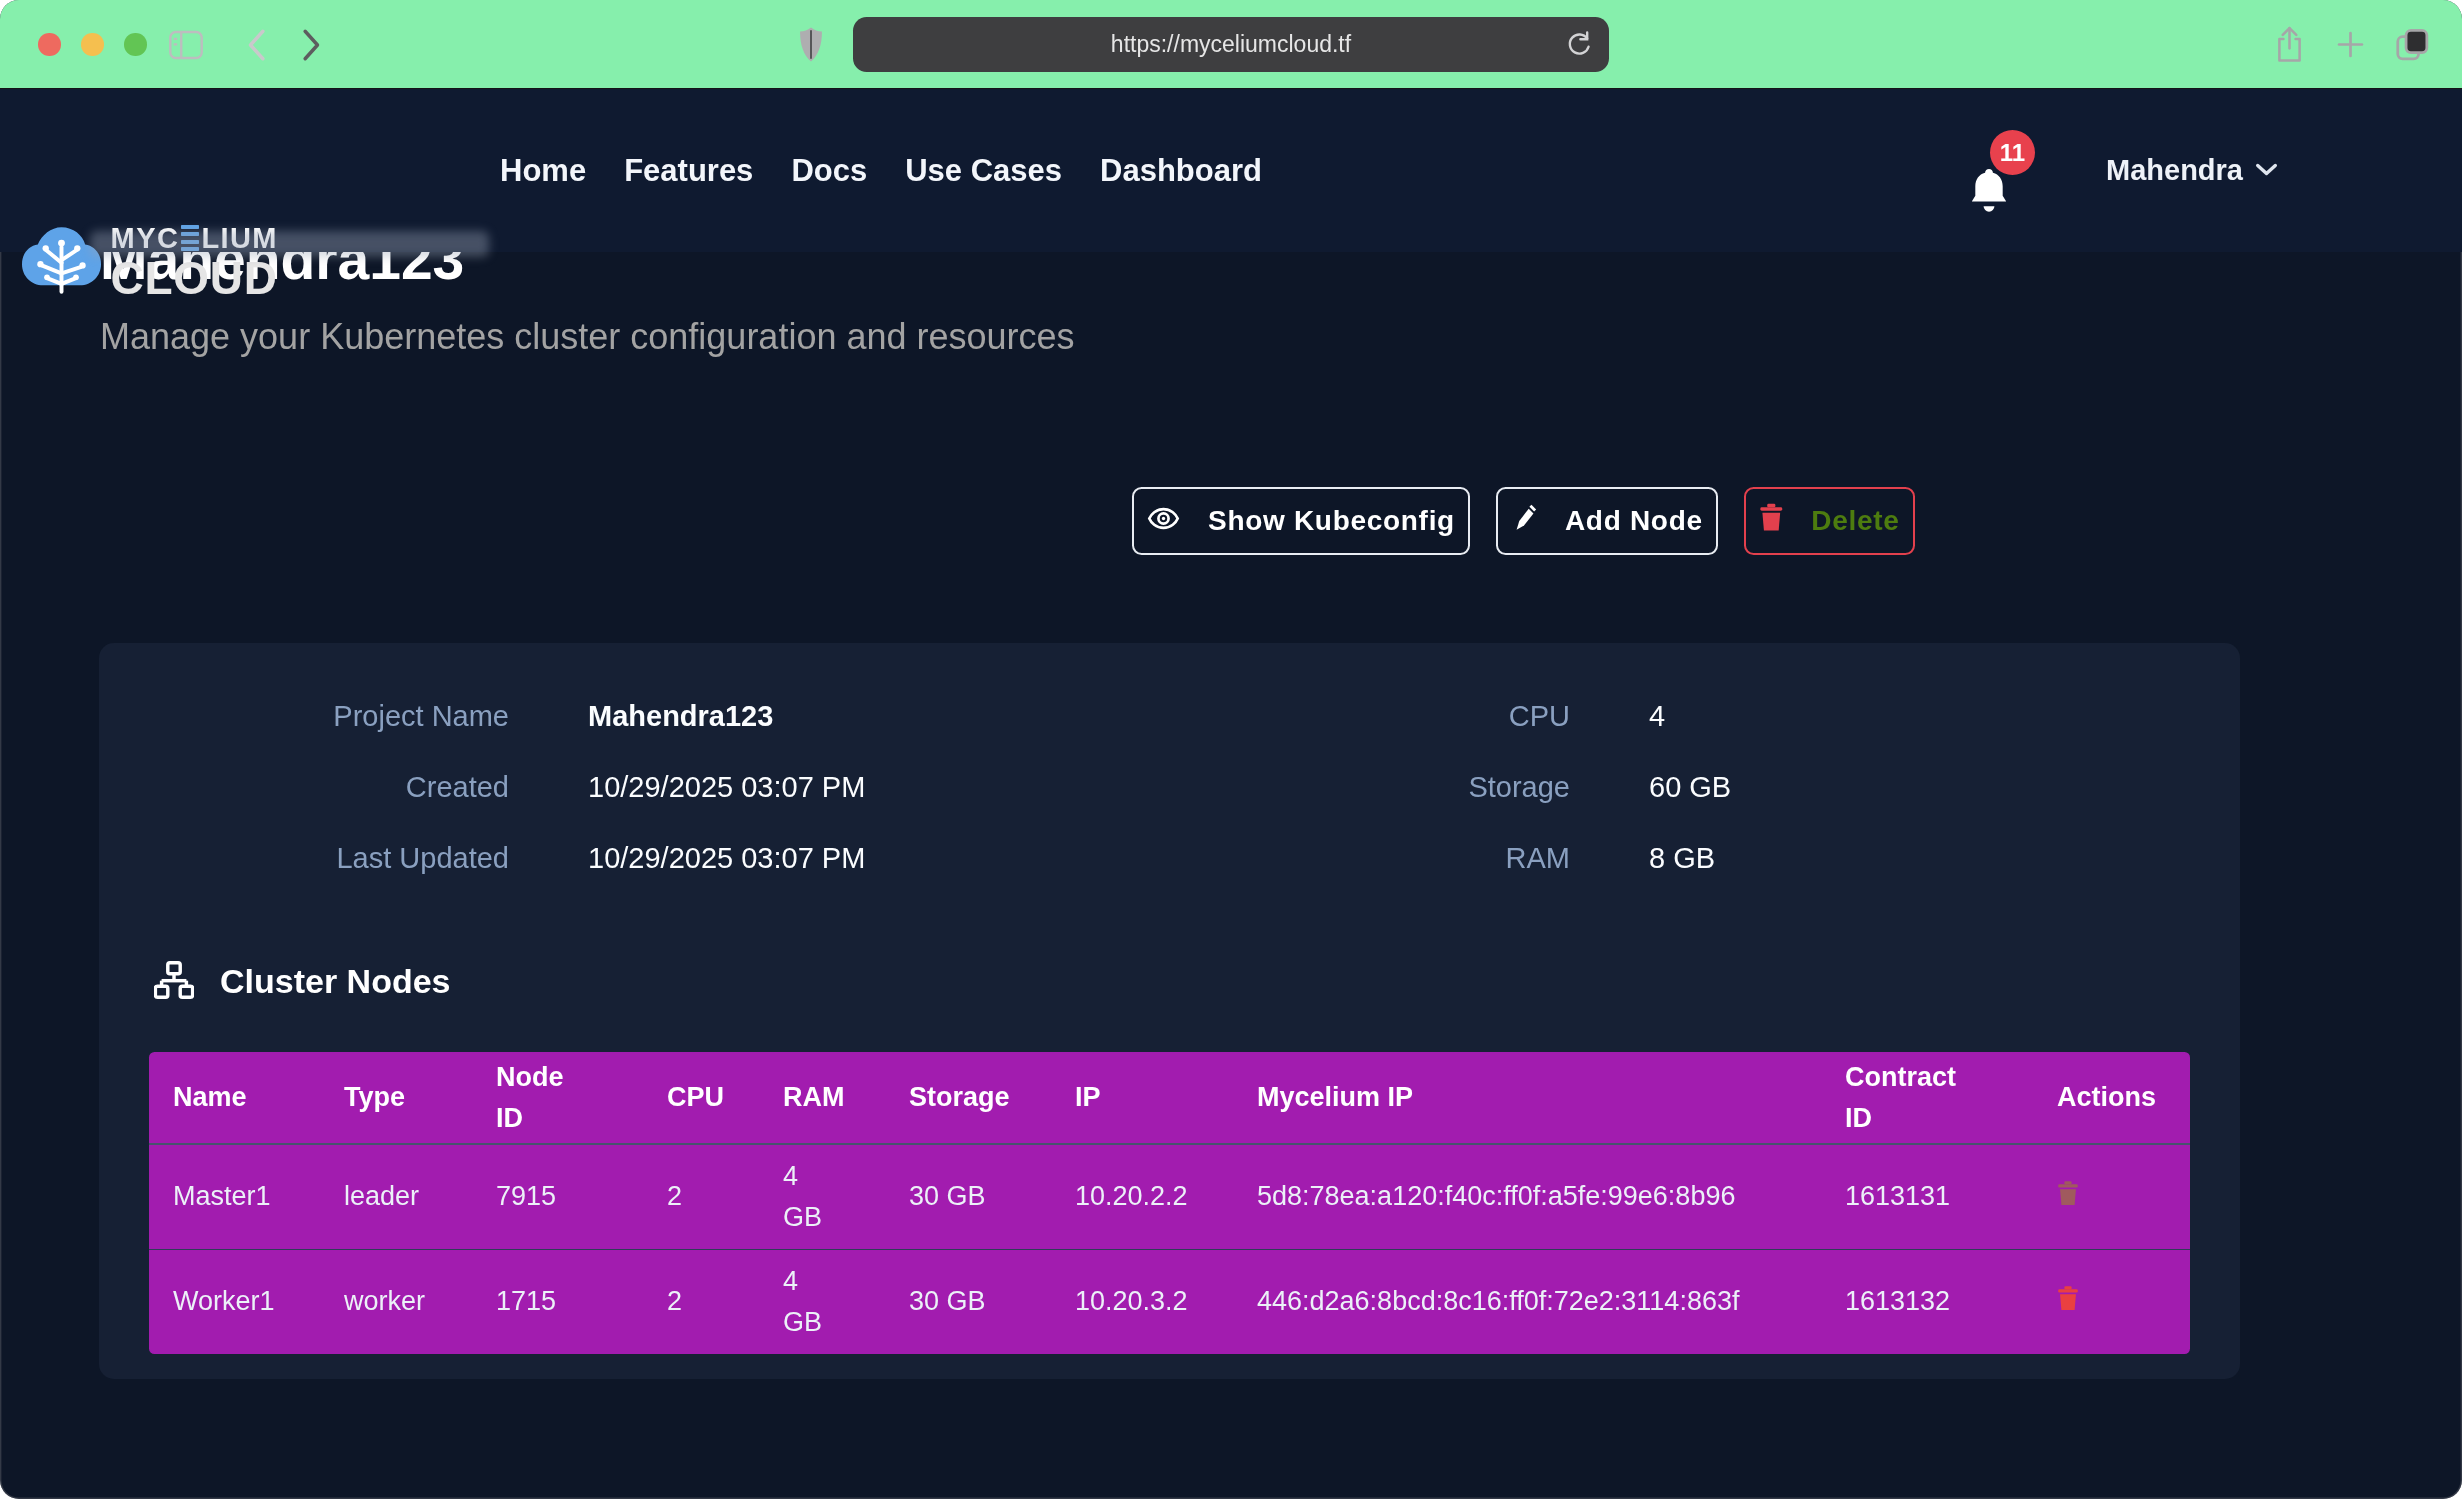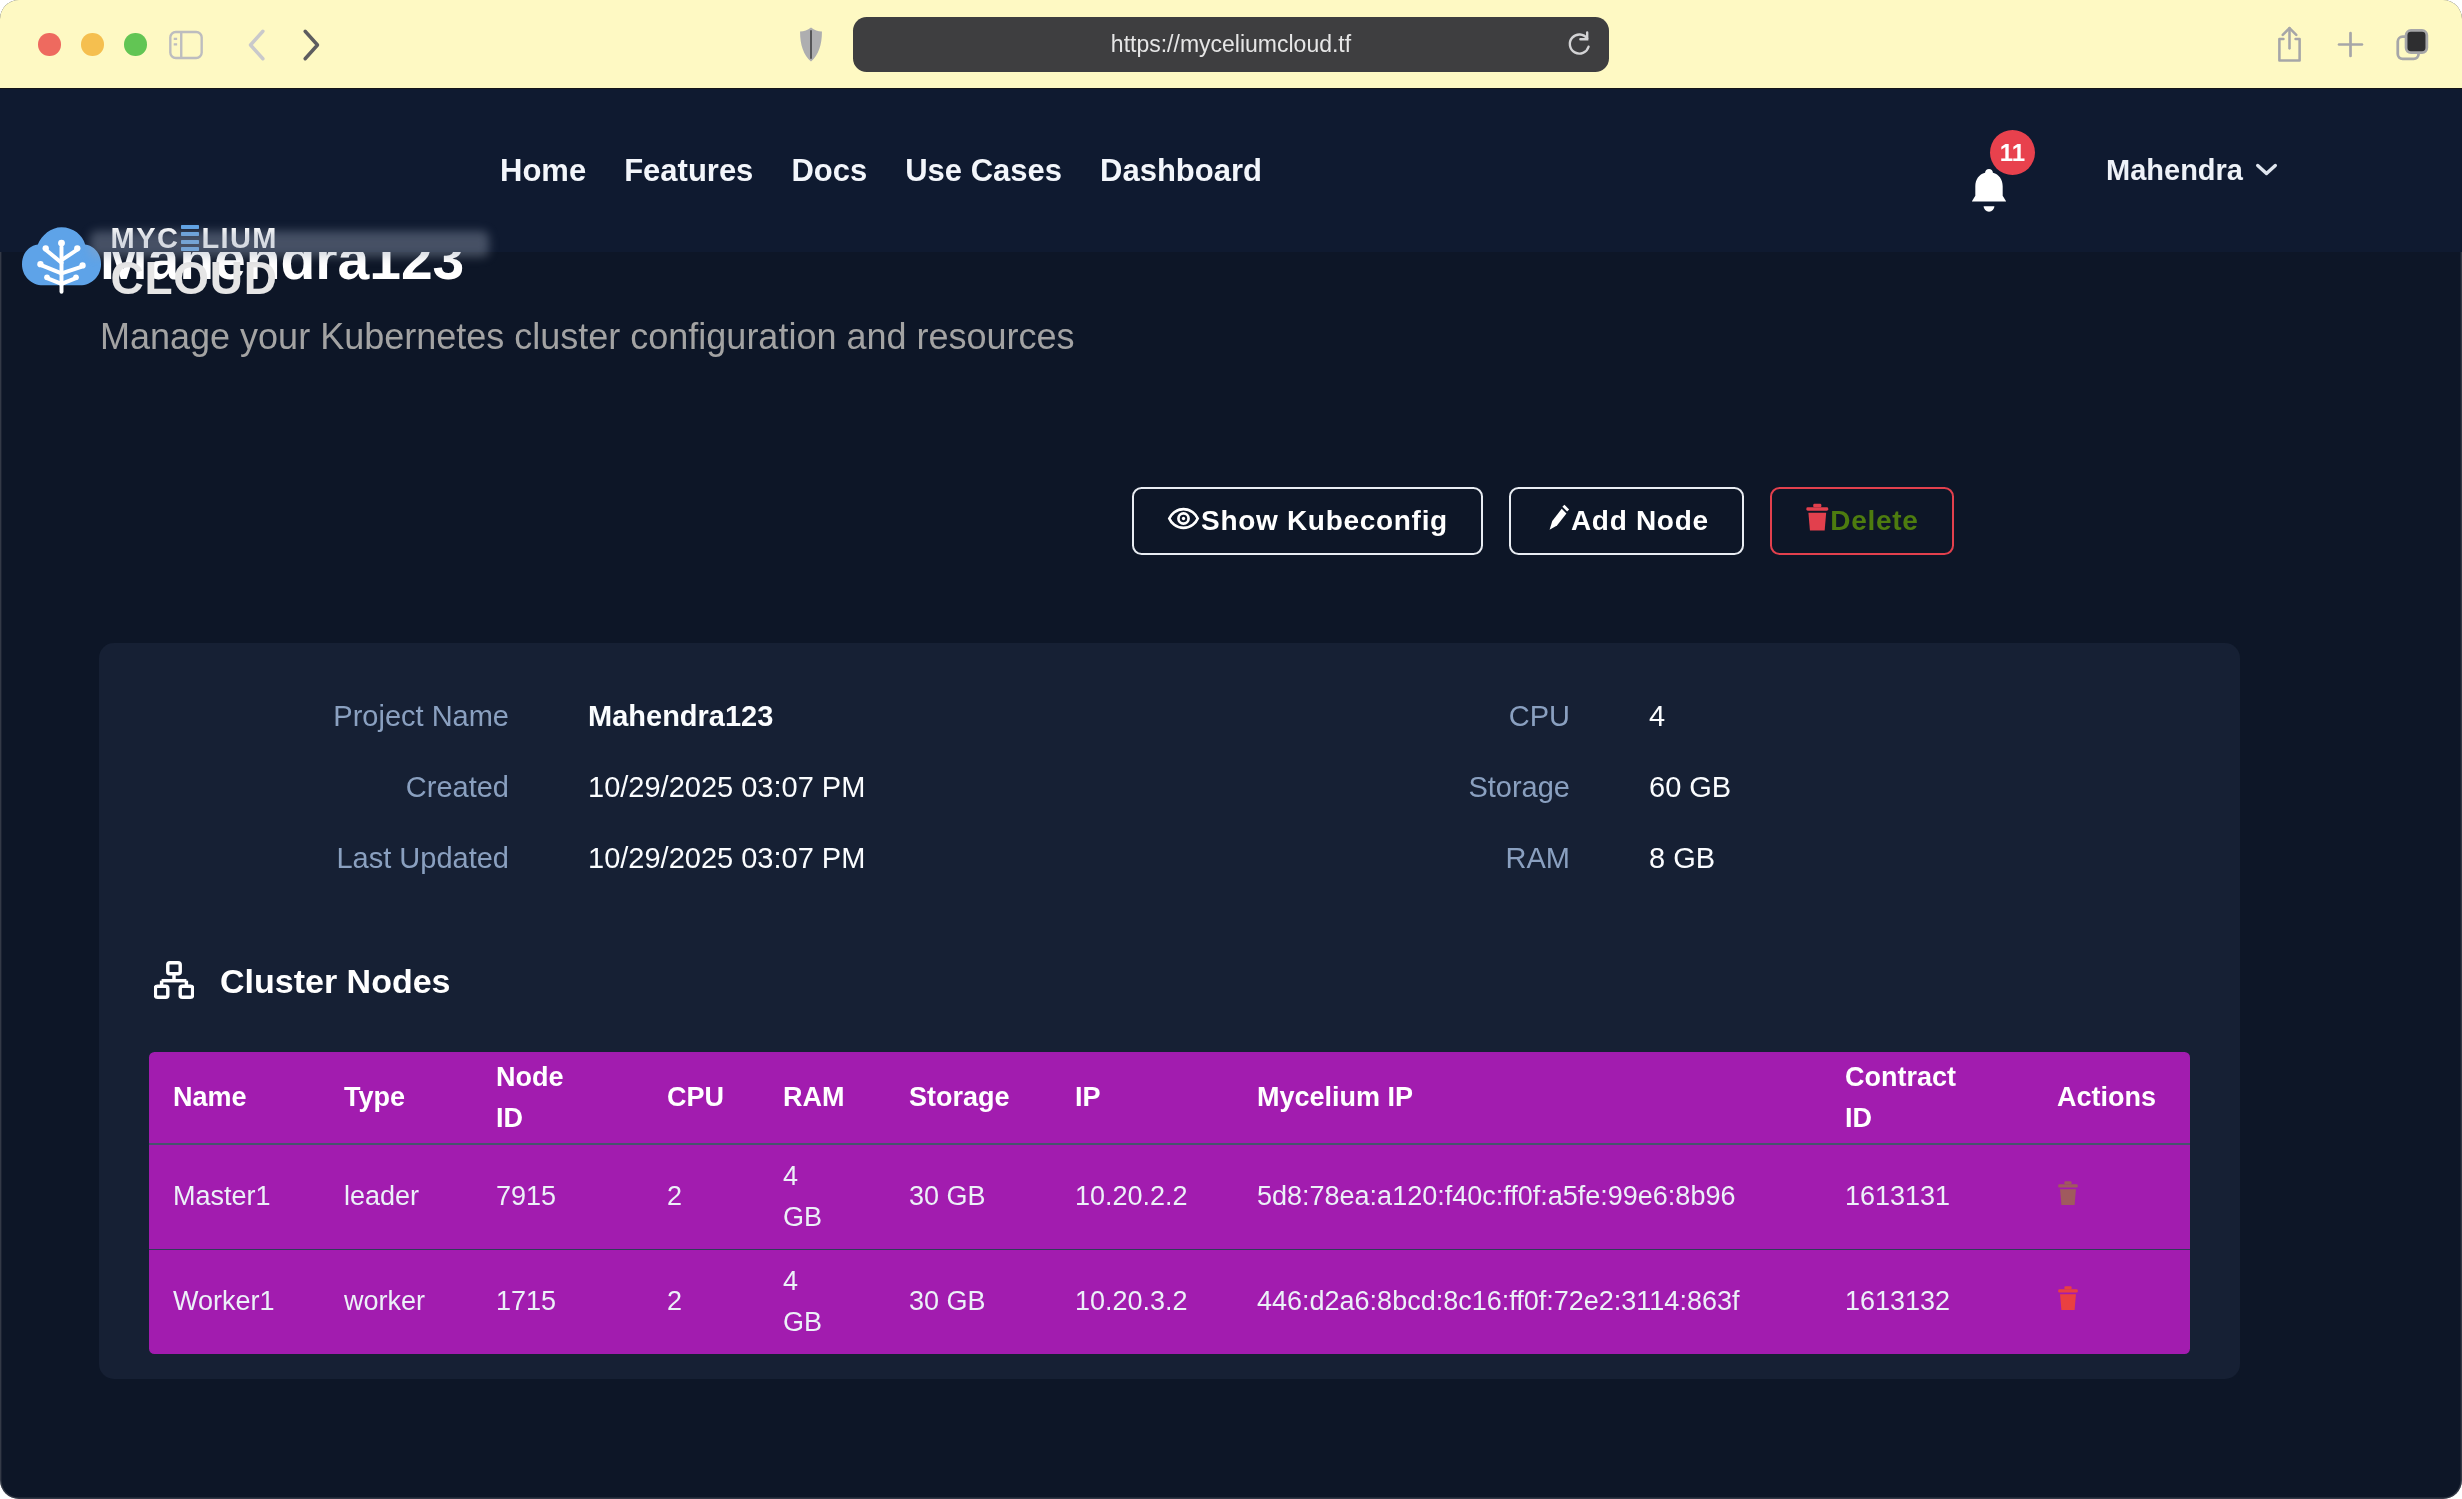--- a/index.html
+++ b/index.html
@@ -6,21 +6,21 @@
   html,body { width:2462px; height:1499px; background:#ffffff; font-family:"Liberation Sans", sans-serif; }
   .window {
     position:absolute; inset:0; border-radius:19px; overflow:hidden;
     background:#0d1627;
     box-shadow: inset 0 1.4px 0.7px rgba(255,255,255,0.22), inset 0 0 0 1.4px rgba(120,120,125,0.35);
   }
 
   
   .chrome {
     position:absolute; top:0; left:0; right:0; height:89px;
-    background:#fef9c3; border-bottom:1.4px solid #151516; z-index:30;
+    background:#86efac; border-bottom:1.4px solid #151516; z-index:30;
   }
   .traffic { position:absolute; top:33px; left:38px; display:flex; gap:20.5px; }
   .traffic span { width:22.6px; height:22.6px; border-radius:50%; display:block; }
   .tl-close{ background:#ee6a5f; } .tl-min{ background:#f5bf4f; } .tl-max{ background:#62c554; }
   .chrome-icon { position:absolute; top:0; height:89px; display:flex; align-items:center; }
   .ci-sidebar{ left:168px; } .ci-back{ left:245px; } .ci-fwd{ left:301px; }
   .ci-shield{ left:798px; } .ci-share{ left:2274px; } .ci-plus{ left:2335px; } .ci-tabs{ left:2395px; }
   .urlbar {
     position:absolute; left:853px; top:17px; width:756px; height:55px;
     background:#3e3e40; border-radius:13.7px; display:flex; align-items:center; justify-content:center;
@@ -57,21 +57,21 @@
     position:absolute; left:90px; top:231px; width:399px; height:26px; border-radius:6.8px;
     background:rgba(152,163,181,0.40); filter:blur(4.8px); z-index:22;
   }
   .page-subtitle { position:absolute; left:100px; top:316px; font-size:36px; font-weight:400; color:#a3a3a3; z-index:1; }
 
   
   .actions-row { position:absolute; left:1132px; top:487px; display:flex; gap:26px; z-index:1; }
   .btn {
     height:68px; border-radius:9.6px; border:2.1px solid #e8ecf2; background:transparent;
     color:#ffffff; font-size:28px; font-weight:700; letter-spacing:0.7px;
-    display:flex; align-items:center; gap:1px; padding:0 33px; cursor:pointer;
+    display:flex; align-items:center; gap:28px; padding:0 13px; cursor:pointer;
     font-family:"Liberation Sans", sans-serif;
   }
   .btn-danger { border-color:#e2404d; color:#4d7c0f; }
 
   
   .card {
     position:absolute; left:99px; top:643px; width:2141px; height:736px;
     background:#162034; border-radius:15px; z-index:1;
   }
   .proj-grid {

